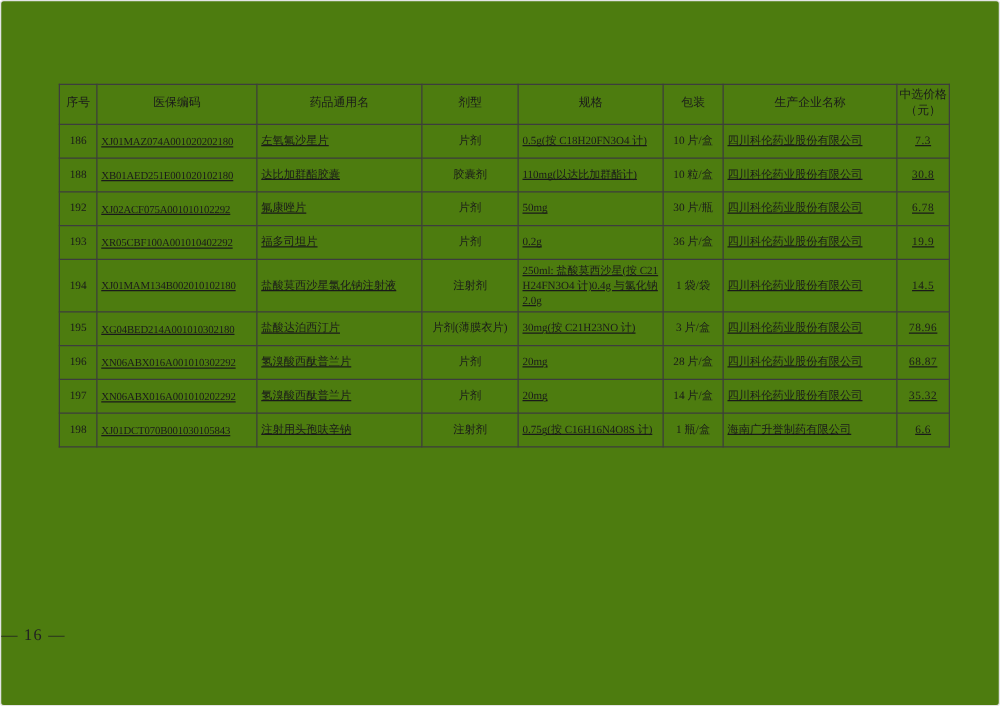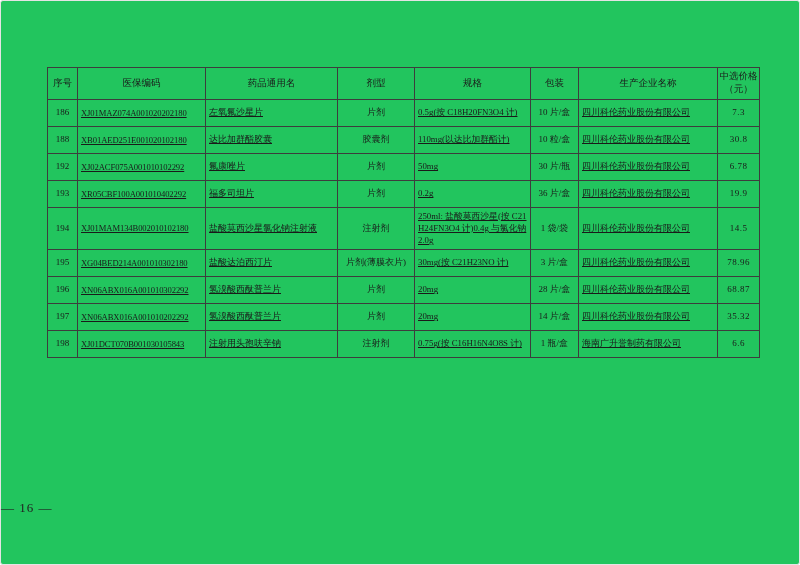--- a/index.html
+++ b/index.html
@@ -2,21 +2,21 @@
 <html><head>
 <meta charset="utf-8">
 <style>
   html,body{margin:0;padding:0;background:#fff;}
   body{
     width:800px;height:565px;position:relative;overflow:hidden;
     font-family:"Liberation Serif","DejaVu Serif",serif;
     color:#1a1a1a;
   }
   .page{
-    position:absolute;inset:0;background:#22c55e;
+    position:absolute;inset:0;background:#4d7c0f;
     border:1px solid #e4e4e4;border-radius:3px;box-sizing:border-box;
   }
   table.drug-table{
     position:absolute;left:46px;top:66px;width:712px;
     border-collapse:collapse;table-layout:fixed;
     font-size:9px;
   }
   .drug-table th,.drug-table td{
     border:1px solid #3d3d3d;
     padding:2px 3px;
@@ -29,21 +29,21 @@
     font-weight:normal;
     font-size:9.5px;
     text-align:center;
     height:26px;
     padding:2px 1px;
   }
   .drug-table td{height:22px;text-align:center;}
   td.col-code,td.col-name,td.col-spec,td.col-manufacturer{text-align:left;text-decoration:underline;}
   td.col-code{font-size:8.6px;white-space:nowrap;letter-spacing:-0.1px;}
   td.col-spec{font-size:8.8px;}
-  td.col-price{letter-spacing:0.5px;}
+  td.col-price{letter-spacing:0.5px;text-decoration:underline;}
   col.col-seq{width:30px}
   col.col-code{width:128px}
   col.col-name{width:132px}
   col.col-form{width:77px}
   col.col-spec{width:116px}
   col.col-pack{width:48px}
   col.col-manufacturer{width:139px}
   col.col-price{width:42px}
   .page-number{
     position:absolute;left:0;right:0;top:499px;

